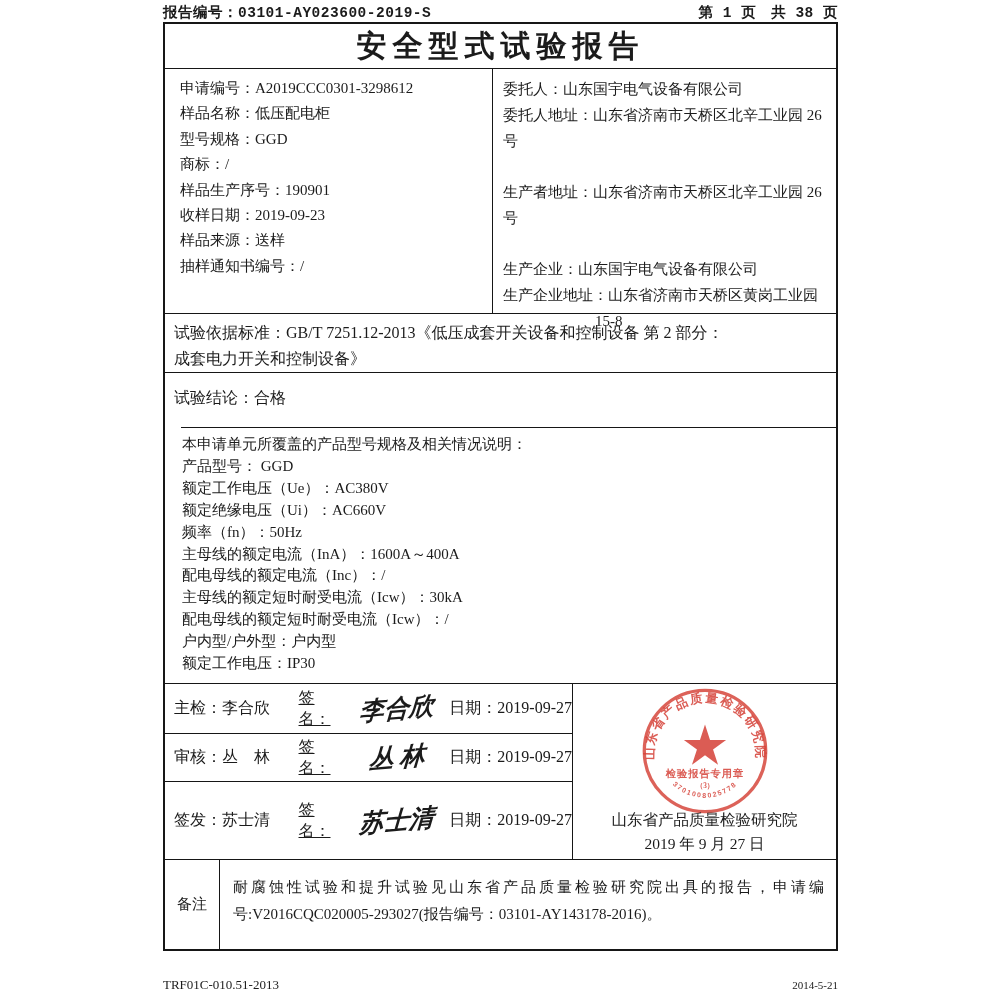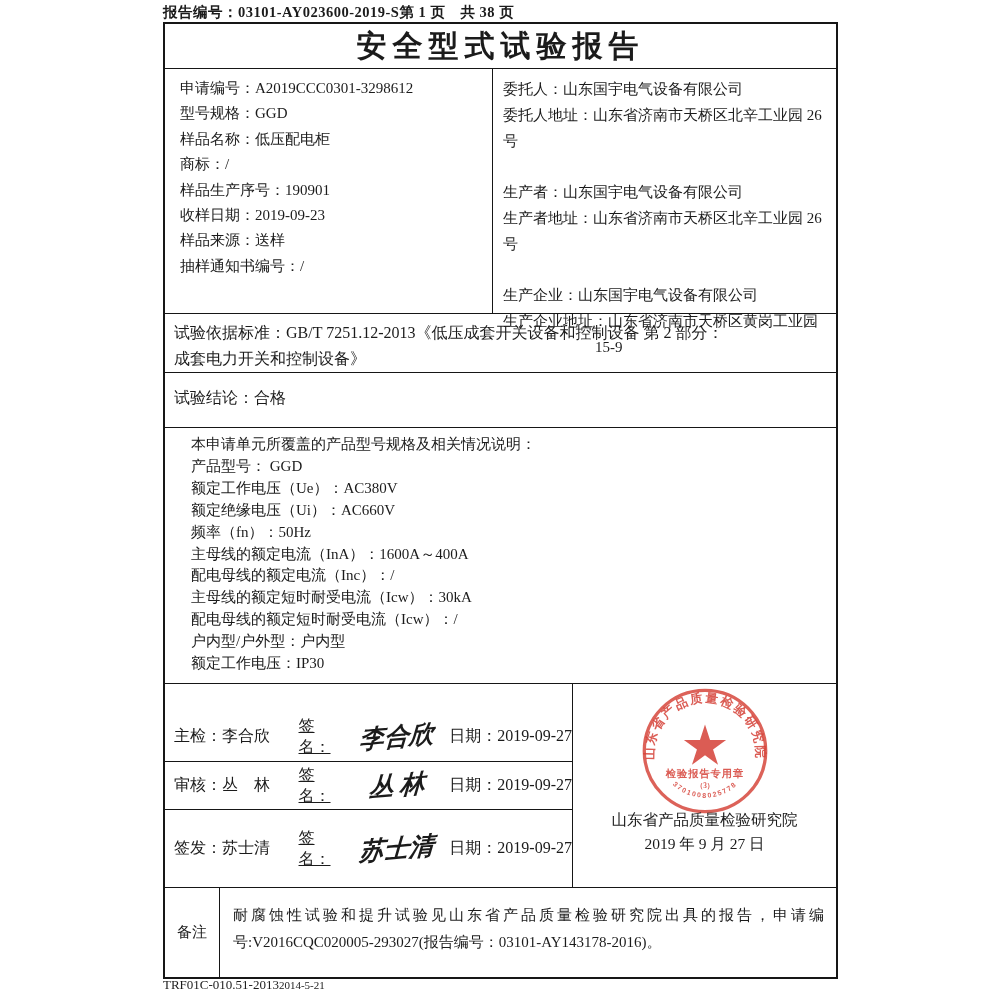--- a/index.html
+++ b/index.html
@@ -3,22 +3,22 @@
 <meta charset="utf-8">
 <style>
   html,body { margin:0; padding:0; background:#ffffff; }
   .page {
     position:relative; width:1000px; height:1000px; background:#fff;
     font-family:"Liberation Serif","DejaVu Serif",serif; color:#1b1b1b;
   }
   
   .hdr {
     position:absolute; left:163px; top:3px; width:675px;
-    display:flex; 
-    font-family:Liberation Serif, serif;
+    display:flex; justify-content:space-between;
+    font-family:Liberation Mono, monospace;
     font-weight:bold; font-size:14.5px; letter-spacing:0.5px;
   }
   
   .doc {
     position:absolute; left:163px; top:22px; width:675px;
     border:2px solid #161616; box-sizing:border-box; background:#fff;
   }
   .row { box-sizing:border-box; border-top:1.5px solid #161616; }
   .row:first-child { border-top:none; }
   .title-row {
@@ -32,29 +32,29 @@
   }
   .info-right {
     flex:1; border-left:1.5px solid #161616; box-sizing:border-box;
     padding:7px 0 0 10px; font-size:15px; line-height:26px;margin-left:40px;
   }
   .grp { margin-bottom:25px; }
   .grp:last-child { margin-bottom:0; }
   .indent { padding-left:92px; }
   .std-row { height:59px; padding:6px 10px 0 9px; font-size:16px; line-height:26px; }
   .concl-row { height:55px; padding:15px 10px 0 9px; font-size:16px; box-sizing:border-box; }
-  .prod-row { height:256px; padding:6px 10px 0 26px; font-size:15px; line-height:21.9px; box-sizing:border-box; }
+  .prod-row { height:256px; padding:6px 10px 0 1px; font-size:15px; line-height:21.9px; box-sizing:border-box;margin-left:16px; }
   .sig-block { display:flex; border-top:1.5px solid #161616; }
   .sig-left { width:407px; box-sizing:border-box; }
   .sig-row {
     box-sizing:border-box; display:flex; align-items:center;
     border-top:1.5px solid #161616; font-size:16px; padding-left:9px;
   }
   .sig-row:first-child { border-top:none; }
-  .sig-row-0 { height:49px;margin-top:28px; } .sig-row-1 { height:48px; } .sig-row-2 { height:78px; }
+  .sig-row-0 { height:49px; } .sig-row-1 { height:48px; } .sig-row-2 { height:78px; }
   .sig-role { width:142px; }
   .sig-lab { width:52px;text-decoration:underline; }
   .sig-script {
     display:inline-block; width:120px; text-align:center;
     font-style:italic; font-weight:bold; font-size:25px;
     transform:rotate(-5deg) skewX(-8deg); white-space:nowrap;
   }
   .sig-date { white-space:nowrap; }
   .stamp-cell {
     flex:1; border-left:1.5px solid #161616; position:relative; box-sizing:border-box;
@@ -68,21 +68,21 @@
     font-size:15px;
   }
   .remark-content {
     flex:1; border-left:1.5px solid #161616; box-sizing:border-box;
     padding:14px 12px 0 13px; font-size:15px; line-height:27px;
   }
   .just { text-align:justify; text-align-last:justify; }
   
   .ftr {
     position:absolute; left:163px; top:977px; width:675px;
-    display:flex; align-items:baseline;
+    display:flex; justify-content:space-between; align-items:baseline;
   }
   .ftr-left { font-size:13px; }
   .ftr-right { font-size:11px; }
 </style>
 </head>
 <body>
 
 <div class="page">
 
   <div class="hdr">
@@ -90,41 +90,40 @@
     <span>第 1 页　共 38 页</span>
   </div>
 
   <div class="doc">
 
     <div class="row title-row">安全型式试验报告</div>
 
     <div class="row info-row">
       <div class="info-left">
         <div>申请编号：A2019CCC0301-3298612</div>
+        <div>样品名称：低压配电柜</div>
         <div>型号规格：GGD</div>
-        <div>样品名称：低压配电柜</div>
         <div>商标：/</div>
         <div>样品生产序号：190901</div>
         <div>收样日期：2019-09-23</div>
         <div>样品来源：送样</div>
         <div>抽样通知书编号：/</div>
       </div>
       <div class="info-right">
         <div class="grp">
           <div>委托人：山东国宇电气设备有限公司</div>
           <div>委托人地址：山东省济南市天桥区北辛工业园 26 号</div>
         </div>
         <div class="grp">
-          <div>生产者：山东国宇电气设备有限公司</div>
           <div>生产者地址：山东省济南市天桥区北辛工业园 26 号</div>
         </div>
         <div class="grp">
           <div>生产企业：山东国宇电气设备有限公司</div>
           <div>生产企业地址：山东省济南市天桥区黄岗工业园</div>
-          <div class="indent">15-9</div>
+          <div class="indent">15-8</div>
         </div>
       </div>
     </div>
 
     <div class="row std-row">
       <div>试验依据标准：GB/T 7251.12-2013《低压成套开关设备和控制设备 第 2 部分：</div>
       <div>成套电力开关和控制设备》</div>
     </div>
 
     <div class="row concl-row">试验结论：合格</div>

